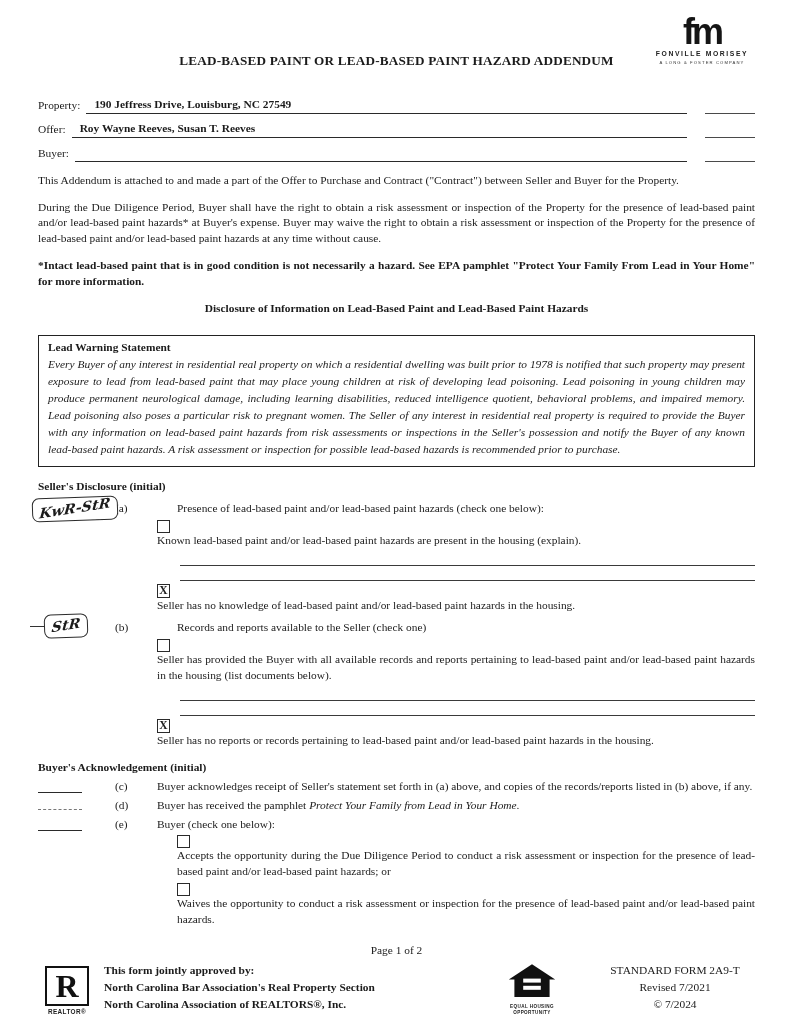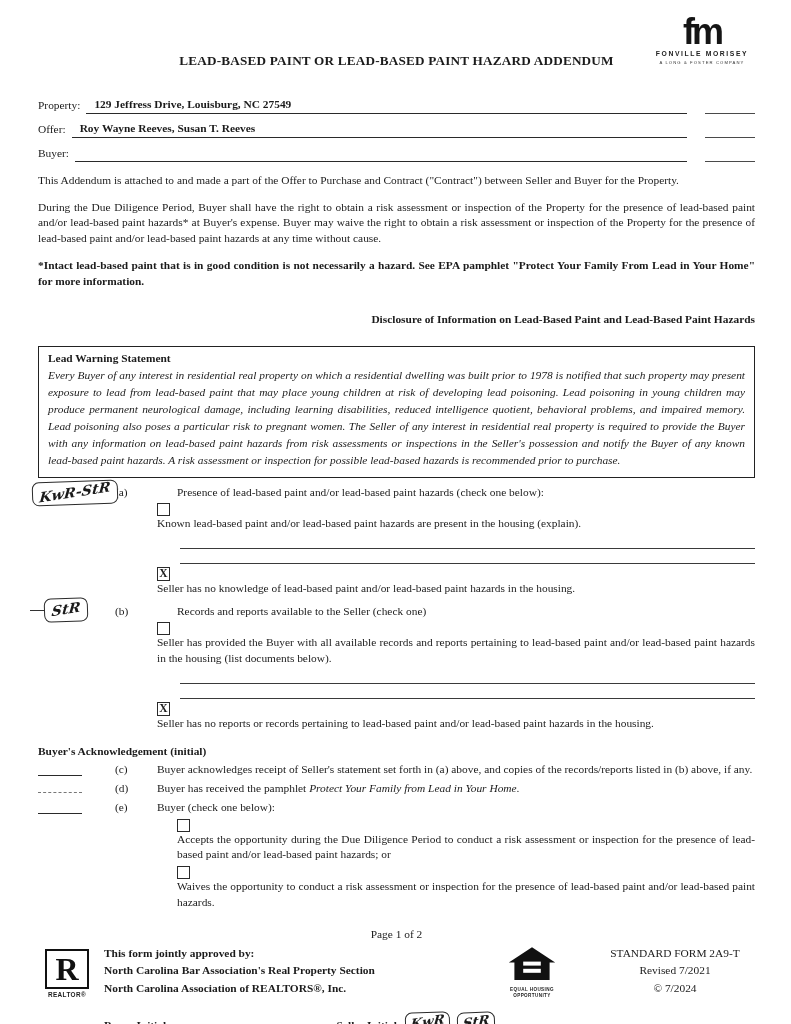--- a/index.html
+++ b/index.html
@@ -26,21 +26,21 @@
   .fm-tag  { font-size:4.2px; letter-spacing:1.1px; color:#333; margin-top:1px; }
   
   .frow { display:flex; align-items:flex-end; height:24px; }
   .flabel { font-weight:bold; white-space:nowrap; padding-right:6px; }
   .frow .flabel { font-weight:normal; }
   .uline { flex:1; border-bottom:1.2px solid #2a2a2a; padding:0 0 0 8px; font-weight:bold; white-space:nowrap; overflow:hidden; }
   .short-line { width:50px; border-bottom:1.2px solid #4a4a4a; margin-left:18px; }
   
   .para { text-align:justify; margin-top:11px; }
   .para.bold { font-weight:bold; }
-  .center-heading { text-align:right; font-weight:bold; margin-top:23px; }
+  .center-heading { text-align:center; font-weight:bold; margin-top:12px; }
   
   .lw-box { border:1.6px solid #222; margin-top:18px; padding:4px 9px 7px 9px; }
   .lw-head { font-weight:bold; }
   .lw-body { font-style:italic; text-align:justify; line-height:1.5; }
   
   .sec-heading { font-weight:bold; margin-top:12px; }
   .disc-row { display:flex; margin-top:7px; }
   .col-init { width:77px; flex:0 0 77px; position:relative; }
   .col-label { width:42px; flex:0 0 42px; }
   .col-content { flex:1; }
@@ -105,21 +105,21 @@
     <div class="doc-title">LEAD-BASED PAINT OR LEAD-BASED PAINT HAZARD ADDENDUM</div>
     <div class="fm-logo">
       <div class="fm-mono">fm</div>
       <div class="fm-name">FONVILLE MORISEY</div>
       <div class="fm-tag">A LONG &amp; FOSTER COMPANY</div>
     </div>
   </div>
 
   <div class="frow">
     <span class="flabel">Property:</span>
-    <span class="uline">129 Jeffress Drive, Louisburg, NC  27549</span>
+    <span class="uline">190 Jeffress Drive, Louisburg, NC  27549</span>
     <span class="short-line"></span>
   </div>
   <div class="frow">
     <span class="flabel">Offer:</span>
     <span class="uline">Roy Wayne Reeves, Susan T. Reeves</span>
     <span class="short-line"></span>
   </div>
   <div class="frow">
     <span class="flabel">Buyer:</span>
     <span class="uline"></span>
@@ -130,20 +130,21 @@
   <div class="para">During the Due Diligence Period, Buyer shall have the right to obtain a risk assessment or inspection of the Property for the presence of lead-based paint and/or lead-based paint hazards* at Buyer's expense.  Buyer may waive the right to obtain a risk assessment or inspection of the Property for the presence of lead-based paint and/or lead-based paint hazards at any time without cause.</div>
   <div class="para bold">*Intact lead-based paint that is in good condition is not necessarily a hazard.  See EPA pamphlet "Protect Your Family From Lead in Your Home" for more information.</div>
 
   <div class="center-heading">Disclosure of Information on Lead-Based Paint and Lead-Based Paint Hazards</div>
 
   <div class="lw-box">
     <div class="lw-head">Lead Warning Statement</div>
     <div class="lw-body">Every Buyer of any interest in residential real property on which a residential dwelling was built prior to 1978 is notified that such property may present exposure to lead from lead-based paint that may place young children at risk of developing lead poisoning. Lead poisoning in young children may produce permanent neurological damage, including learning disabilities, reduced intelligence quotient, behavioral problems, and impaired memory.  Lead poisoning also poses a particular risk to pregnant women. The Seller of any interest in residential real property is required to provide the Buyer with any information on lead-based paint hazards from risk assessments or inspections in the Seller's possession and notify the Buyer of any known lead-based paint hazards.  A risk assessment or inspection for possible lead-based hazards is recommended prior to purchase.</div>
   </div>
 
+  <div class="sec-heading">Seller's Disclosure (initial)</div>
 
   <div class="disc-row">
     <div class="col-init">
       <div class="sig-a-wrap">
         <span class="sig-box"><span class="scribble">KwR-StR</span></span>
         <div class="dashes"></div>
       </div>
     </div>
     <div class="col-label"><span>(a)</span></div>
     <div class="col-content">

